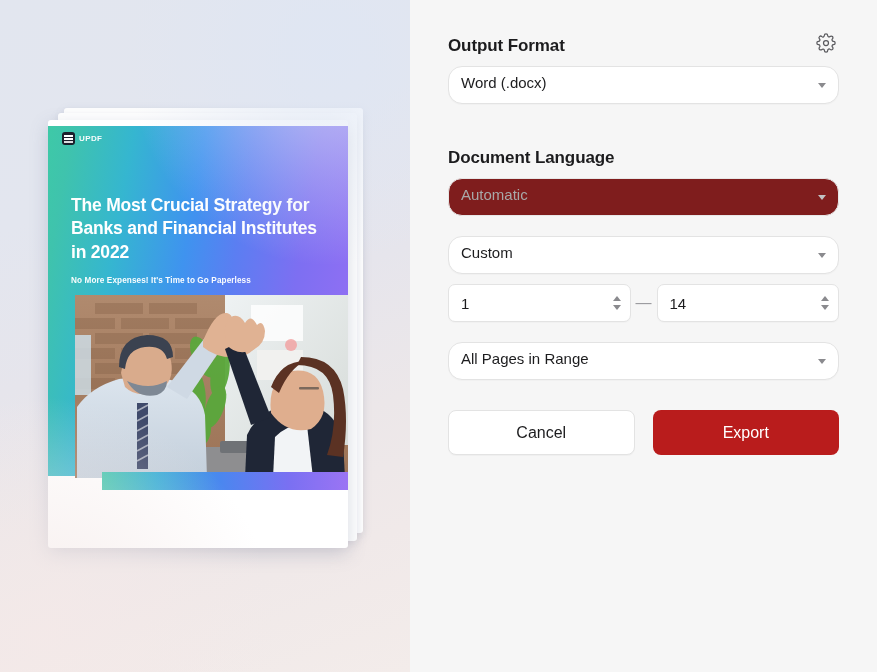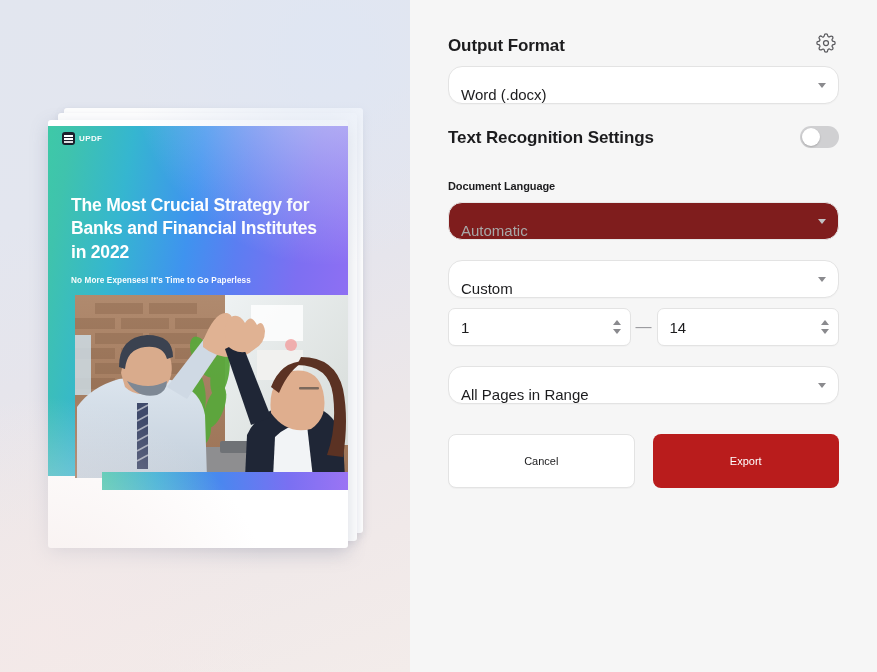--- a/index.html
+++ b/index.html
@@ -203,21 +203,21 @@
   .gear-btn svg { width: 20px; height: 20px; display: block; }
 
   .field {
     position: relative;
     width: 100%;
     height: 38px;
     background: #ffffff;
     border: 1px solid #e3e3e3;
     border-radius: 14px;
     display: flex;
-    align-items: flex-end;
+    align-items: flex-start;
     padding: 7px 30px 0 12px;
     font-size: 15px;
     color: #1c1c1e;
     cursor: pointer;
     box-shadow: 0 1px 1px rgba(0,0,0,0.025);
   }
   .field.disabled {
     background: #7f1d1d;
     border-color: #e7e7e7;
     color: #a8a8a8;
@@ -256,21 +256,21 @@
 
   .help-text {
     margin-top: 9px;
     font-size: 14.5px;
     line-height: 1.42;
     color: #b3b3b6;
     max-width: 385px;
   }
 
   .label-only {
-    font-size: 11px;
+    font-size: 17px;
     font-weight: 700;
     color: #1c1c1e;
     letter-spacing: -0.1px;
     margin-bottom: 10px;
   }
 
   .gap-lg { height: 22px; }
   .gap-md { height: 20px; }
 
   
@@ -321,23 +321,23 @@
   }
 
   
   .actions {
     display: flex;
     gap: 18px;
     margin-top: 30px;
   }
   .btn {
     flex: 1 1 0;
-    height: 54px;
+    height: 45px;
     border-radius: 8px;
-    font-size: 11px;
+    font-size: 16px;
     display: flex;
     align-items: center;
     justify-content: center;
     cursor: pointer;
     border: 1px solid transparent;
   }
   .btn-cancel {
     background: #ffffff;
     border-color: #e3e3e3;
     color: #1c1c1e;
@@ -467,26 +467,20 @@
       </div>
     </div>
 
     <div class="field">
       <span>Word (.docx)</span>
       <span class="caret"></span>
     </div>
 
     <div class="gap-lg"></div>
 
-    <div class="section-head">
-      <div class="section-title">Text Recognition Settings</div>
-      <div class="toggle">
-        <span class="knob"></span>
-      </div>
-    </div>
 
 
     <div class="gap-lg"></div>
 
     <div class="label-only">Document Language</div>
 
     <div class="field disabled">
       <span>Automatic</span>
       <span class="caret"></span>
     </div>

